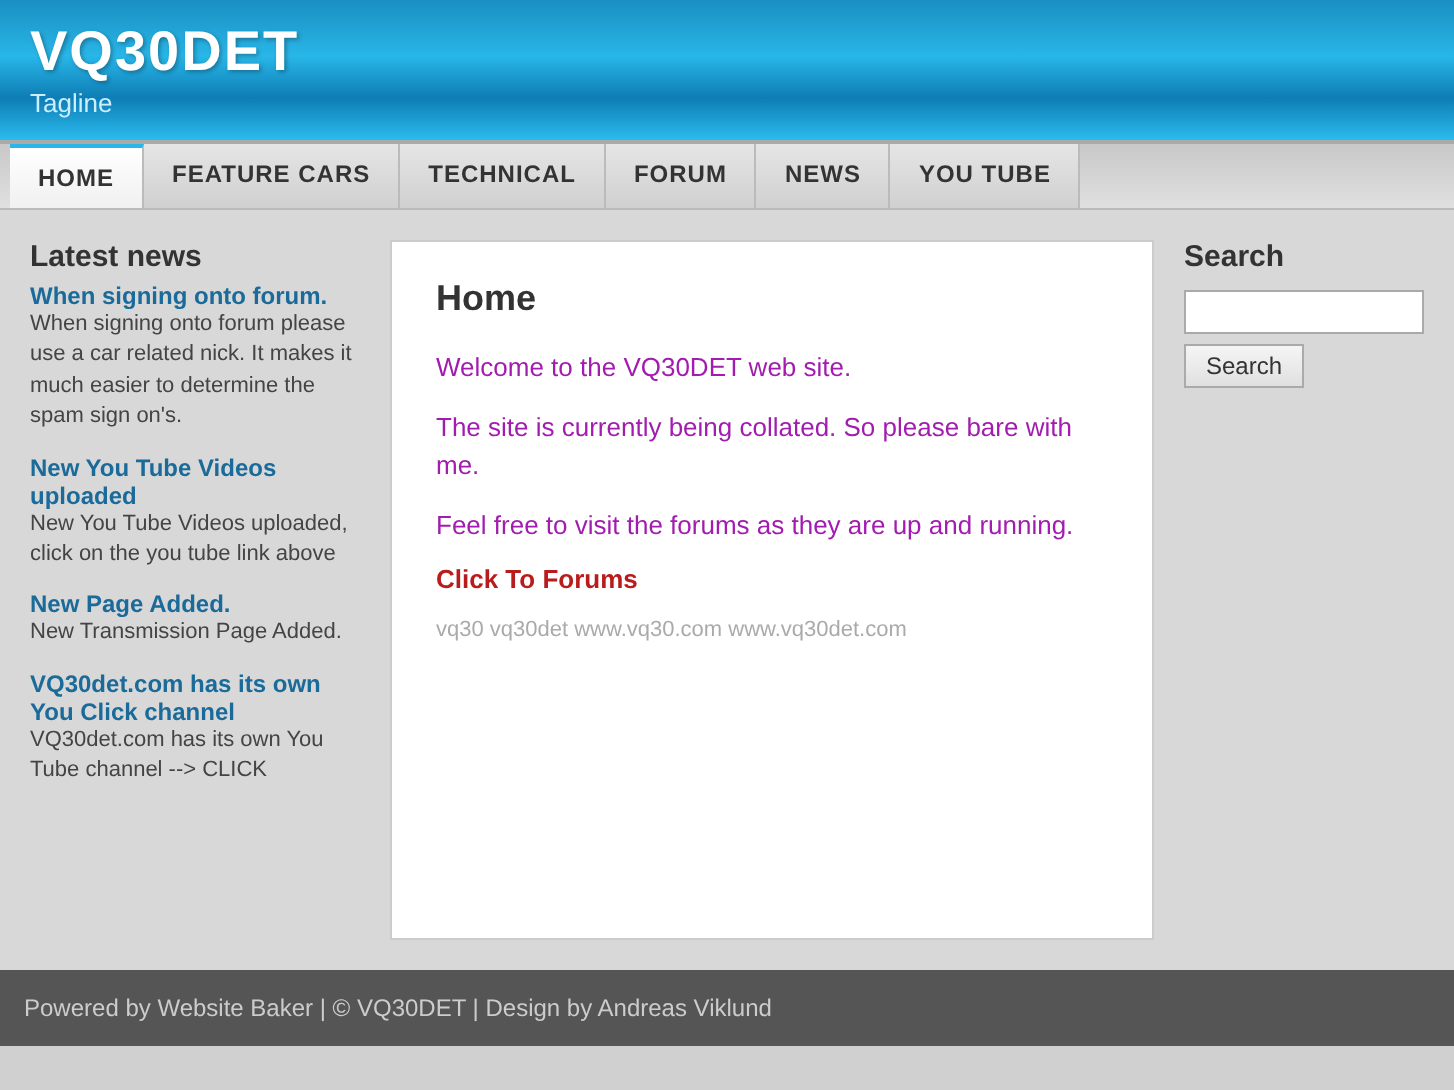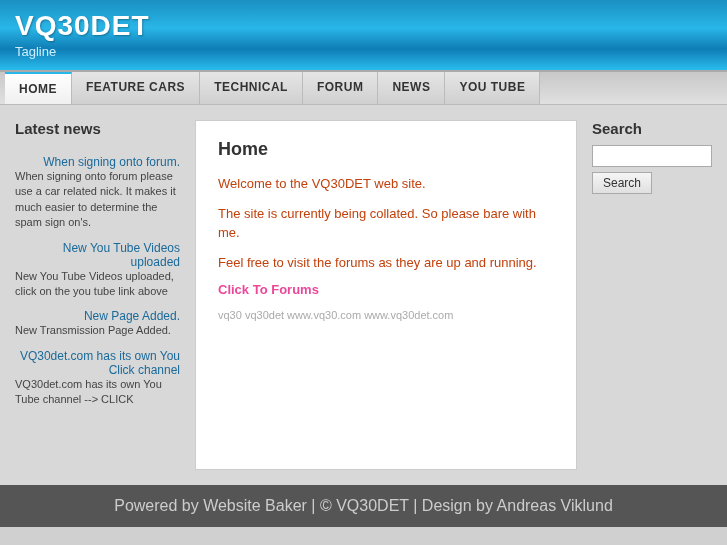--- a/index.html
+++ b/index.html
@@ -60,30 +60,29 @@
 
     
     #sidebar-left {
       width: 165px;
       flex-shrink: 0;
     }
     .sidebar-section-title {
       font-size: 15px;
       font-weight: bold;
       color: #333;
-      margin-bottom: 18px;
+      margin-bottom: 4px;
     }
     .news-item {
       margin-bottom: 10px;
     }
     .news-item-title {
-      font-weight: normal;
+      font-weight: bold;
       font-size: 12px;
       color: #1a6a9a;
-      text-align: right;
     }
     .news-item-body {
       font-size: 11px;
       color: #444;
       line-height: 1.4;
     }
 
     
     #content {
       flex: 1;
@@ -93,28 +92,28 @@
       min-height: 280px;
     }
     #content h2 {
       font-size: 18px;
       font-weight: bold;
       color: #333;
       margin-bottom: 14px;
     }
     #content p {
       font-size: 13px;
-      color: #c2410c;
+      color: #a21caf;
       margin-bottom: 10px;
       line-height: 1.5;
     }
     #click-to-forums {
       font-size: 13px;
       font-weight: bold;
-      color: #ec4899;
+      color: #b91c1c;
       margin-bottom: 12px;
       cursor: pointer;
     }
     #content-tags {
       font-size: 11px;
       color: #aaa;
     }
 
     
     #sidebar-right {
@@ -140,24 +139,24 @@
       background: linear-gradient(180deg, #f5f5f5 0%, #e0e0e0 100%);
       border: 1px solid #aaa;
       font-size: 12px;
       cursor: pointer;
       color: #333;
     }
 
     
     #footer {
       background: #555555;
-      text-align: center;
+      text-align: left;
       padding: 12px;
       color: #ccc;
-      font-size: 16px;
+      font-size: 12px;
     }
   </style>
 </head>
 <body>
 
 <div id="header">
   <div id="site-title">VQ30DET</div>
   <div id="site-tagline">Tagline</div>
 </div>
 

